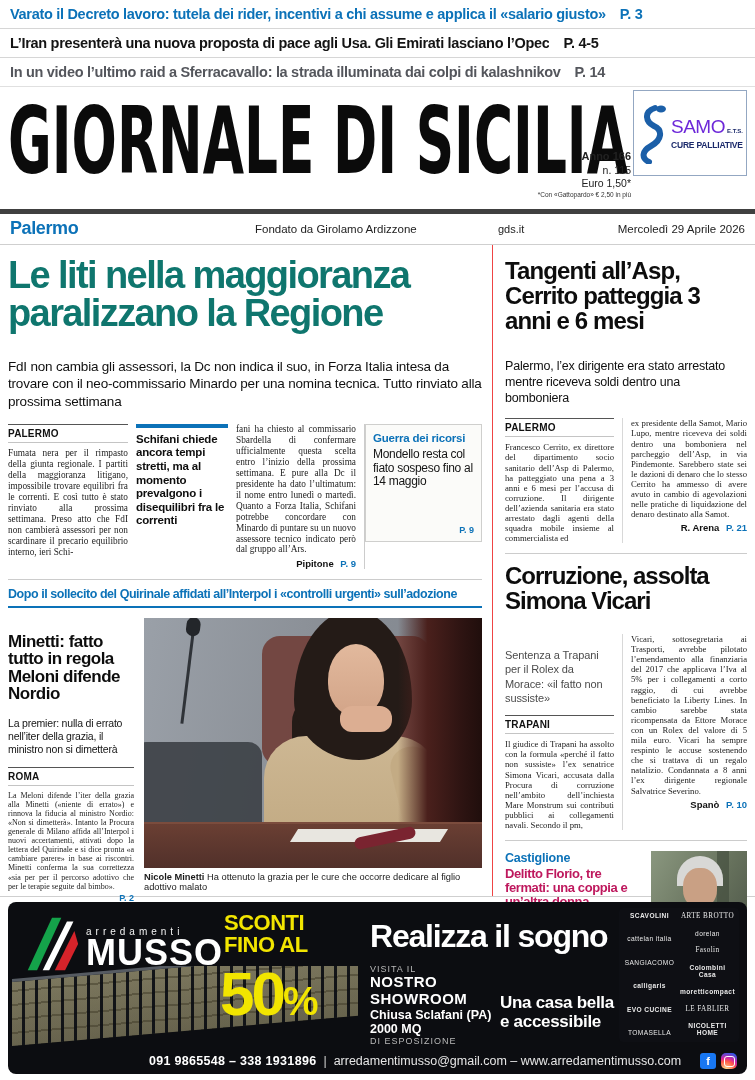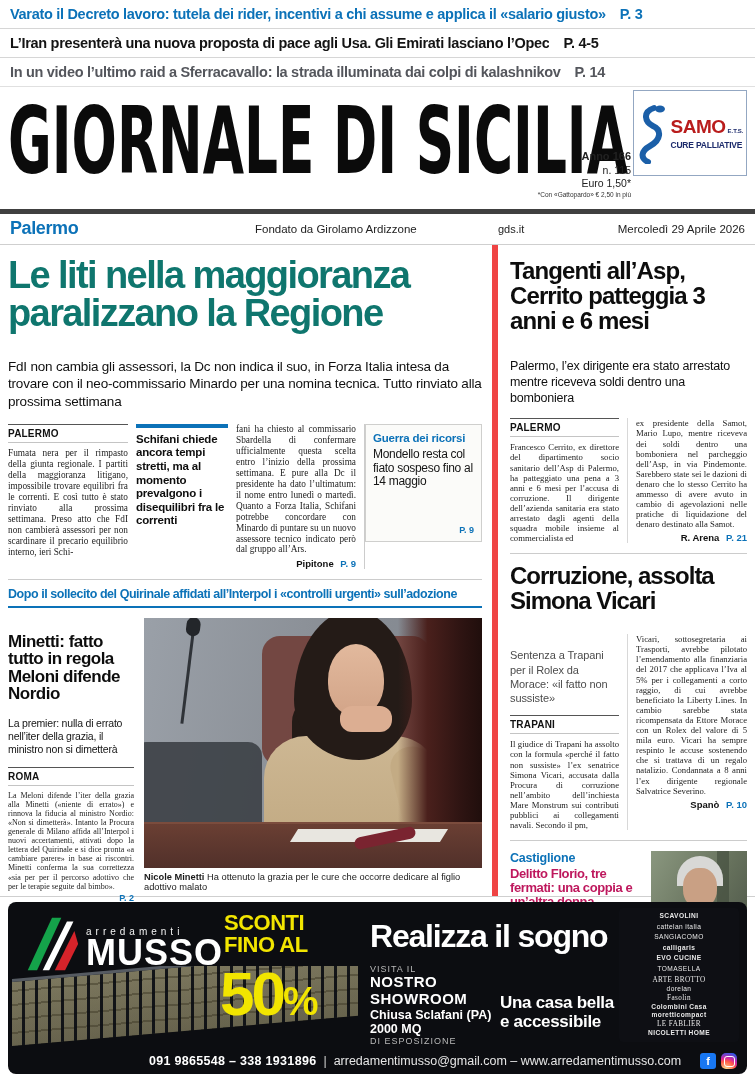--- a/index.html
+++ b/index.html
@@ -15,36 +15,36 @@
   .strip1{color:#0c72b8;}
   .strip2{color:#141414;}
   .strip3{color:#54565c;border-bottom:1px solid #e0e0e0;}
   
   .masthead{position:relative;height:122px;border-bottom:5px solid #404040;}
   .mast-svg{position:absolute;left:8px;top:6px;display:block;}
   .samo-box{position:absolute;right:8px;top:3px;width:112px;height:84px;border:1px solid #93a7c2;
             background:#fff;display:flex;align-items:center;justify-content:center;gap:4px;}
   .samo-swirl{flex:none;}
   .samo-txt{line-height:1;}
-  .samo-name{font-weight:700;font-size:19px;color:#b91c1c;letter-spacing:-.5px;}
+  .samo-name{font-weight:400;font-size:19px;color:#6d28d9;letter-spacing:-.5px;}
   .samo-ets{font-weight:700;font-size:6px;color:#1b2a6b;margin-left:2px;}
   .samo-sub{font-weight:800;font-size:8.5px;color:#1b2a6b;margin-top:5px;letter-spacing:-.2px;}
   .issue{position:absolute;right:124px;top:63px;text-align:right;font-size:10.5px;line-height:1.25;color:#222;}
   .issue .b{font-weight:800;font-size:11px;}
   .issue .note{font-size:6.5px;color:#333;margin-top:1px;}
   
   .dateline{position:relative;height:30px;border-bottom:1px solid #cfcfcf;}
   .edition{position:absolute;left:10px;top:4px;font-size:18px;font-weight:800;color:#0c72b8;letter-spacing:-.4px;}
   .founder{position:absolute;left:255px;top:9px;font-size:11.5px;color:#222;}
   .site{position:absolute;left:498px;top:9px;font-size:11px;color:#222;}
   .date{position:absolute;right:10px;top:9px;font-size:11.5px;color:#222;}
   
   .main{display:flex;height:652px;border-bottom:1px solid #cfcfcf;box-sizing:border-box;}
   .colL{width:492px;box-sizing:border-box;padding:0 10px 0 8px;}
-  .colR{width:263px;box-sizing:border-box;border-left:6px solid #ef4444;padding:0 8px 0 12px;}
+  .colR{width:263px;box-sizing:border-box;border-left:1px solid #ef4444;padding:0 8px 0 12px;}
   .serif{font-family:"Liberation Serif","DejaVu Serif",serif;text-align:justify;hyphens:auto;color:#1c1c1c;}
   .kicker{font-size:10px;font-weight:800;letter-spacing:.2px;border-top:1px solid #555;
           border-bottom:1px solid #c4c4c4;padding:3px 0 3px;margin-bottom:5px;color:#111;}
   .pageref{color:#0c72b8;font-weight:800;}
   .byline{text-align:right;font-size:9.5px;font-weight:800;margin-top:3px;}
   .byline .pageref{margin-left:4px;}
   .hr{border-top:1px solid #ccc;margin:10px 0 0;}
   
   .lead-h{margin-top:12px;font-size:38px;line-height:.99;font-weight:800;letter-spacing:-1.6px;color:#0f766e;}
   .lead-sf{margin-top:22px;font-size:13.5px;line-height:1.3;letter-spacing:-.2px;color:#101010;}
@@ -132,21 +132,21 @@
   .pct{position:absolute;left:212px;top:56px;color:#f2e500;font-weight:800;}
   .pct .n{font-size:62px;letter-spacing:-3px;}
   .pct .s{font-size:40px;}
   .slogan{position:absolute;left:362px;top:16px;font-size:32px;font-weight:800;letter-spacing:-1.2px;}
   .visita{position:absolute;left:362px;top:62px;line-height:1.12;}
   .v-xs{font-size:9px;color:#b9b9b9;letter-spacing:1px;}
   .v-b{font-size:15px;font-weight:800;letter-spacing:.5px;}
   .v-m{font-size:12.5px;font-weight:800;}
   .tagline{position:absolute;left:492px;top:92px;font-size:17px;font-weight:800;line-height:1.1;letter-spacing:-.3px;}
   .brands{position:absolute;right:8px;top:6px;bottom:32px;width:120px;background:#0e0f14;border-radius:4px;
-          display:flex;gap:4px;padding:5px 4px;box-sizing:border-box;flex-direction:column;}
+          display:flex;gap:4px;padding:5px 4px;box-sizing:border-box;}
   .bcol{flex:1;display:flex;flex-direction:column;justify-content:space-between;align-items:center;text-align:center;}
   .bi{color:#e8e8e8;font-size:6.6px;letter-spacing:.4px;line-height:1.05;}
   .bi.serifb{font-family:"Liberation Serif",serif;font-size:7.2px;}
   .bi.bold{font-weight:800;}
   .contact{position:absolute;left:96px;right:10px;bottom:5px;display:flex;align-items:center;gap:7px;font-size:12.5px;margin-left:45px;}
   .c-ph{font-weight:800;letter-spacing:.3px;}
   .c-sep{color:#cfcfcf;}
   .c-web{color:#e6e6e6;}
   .social{margin-left:auto;display:flex;gap:5px;align-items:center;}
   .fb{width:16px;height:16px;background:#1877f2;border-radius:3px;color:#fff;font-weight:800;font-size:11px;

